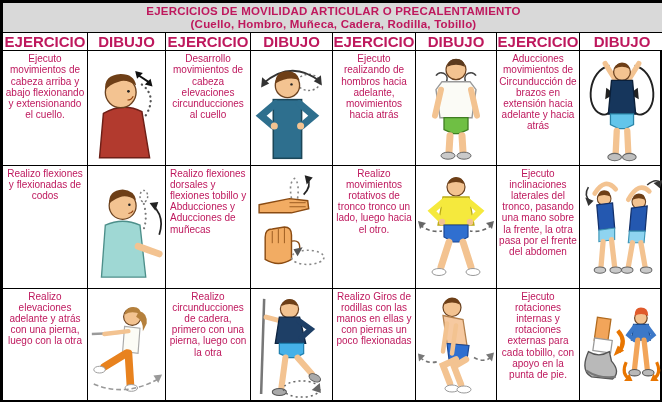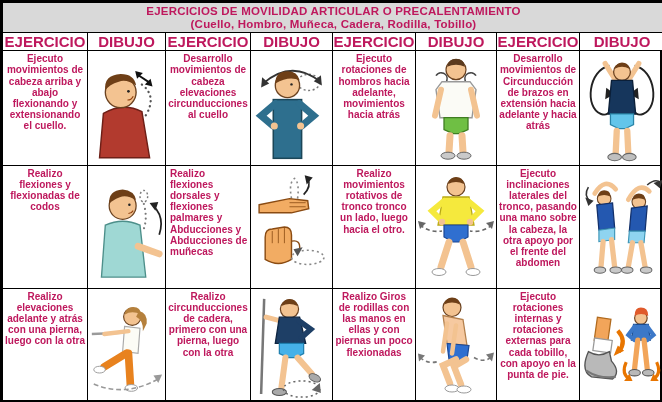--- a/index.html
+++ b/index.html
@@ -3,21 +3,21 @@
 <meta charset="utf-8">
 <style>
   html,body{margin:0;padding:0;background:#fff;}
   .sheet{
     width:662px;height:402px;box-sizing:border-box;
     border:2px solid #000;
     font-family:"Liberation Sans", sans-serif;
     color:#be185d;background:#fff;
   }
   table{border-collapse:collapse;width:100%;height:100%;table-layout:fixed;}
-  td,th{border:1px solid #000;padding:0;overflow:hidden;font-weight:bold;}
+  td,th{border:1px solid #000;padding:0;overflow:hidden;}
   .title-cell{
     background:#d9d9d9;text-align:center;font-weight:bold;
     font-size:11.5px;line-height:1.1;padding:2px 0;vertical-align:middle;
   }
   .title-line{letter-spacing:0.2px;}
   .hdr{font-size:15px;font-weight:bold;text-align:center;vertical-align:middle;background:#fff;}
   .ex{
     font-size:10px;line-height:1.12;text-align:center;
     vertical-align:top;padding:2px 2px 0 2px;word-wrap:break-word;
   }
@@ -87,40 +87,40 @@
         <circle cx="36" cy="32" r="12" fill="#F3C391" stroke="#6b4220" stroke-width="1.3"></circle>
         <path d="M24,30 Q24,18 36,18 Q46,18 48,27 Q38,22 24,30 Z" fill="#6E3F17"></path>
         <circle cx="40" cy="31" r="1.2" fill="#222"></circle>
         <rect x="22" y="46" width="28" height="58" fill="#2E6F8E" stroke="#1B4658" stroke-width="1.5"></rect>
         <path d="M24,50 L10,62 L22,72" fill="none" stroke="#2E6F8E" stroke-width="7" stroke-linecap="round"></path>
         <path d="M48,50 L62,62 L50,72" fill="none" stroke="#2E6F8E" stroke-width="7" stroke-linecap="round"></path>
         <circle cx="23" cy="72" r="3.5" fill="#F3C391"></circle>
         <circle cx="49" cy="72" r="3.5" fill="#F3C391"></circle>
       </svg>
     </td>
-    <td class="ex">Ejecuto rotaciones de hombros hacia adelante, movimientos hacia atrás</td>
+    <td class="ex">Ejecuto realizando de hombros hacia adelante, movimientos hacia atrás</td>
     <td class="draw">
       <svg viewBox="0 0 80 108" preserveAspectRatio="xMidYMid meet">
         <circle cx="40" cy="16" r="10" fill="#F3C391" stroke="#6b4220" stroke-width="1.2"></circle>
         <path d="M31,13 Q33,5 40,5 Q48,5 49,13 Q40,9 31,13 Z" fill="#5b3a1e"></path>
         <path d="M20,22 a6,6 0 1 1 4,9" fill="none" stroke="#444" stroke-width="1.6"></path>
         <polygon points="22,34 30,30 28,38" fill="#444"></polygon>
         <path d="M60,22 a6,6 0 1 0 -4,9" fill="none" stroke="#444" stroke-width="1.6"></path>
         <polygon points="58,34 50,30 52,38" fill="#444"></polygon>
         <path d="M26,28 h28 l6,8 -4,28 h-32 l-4,-28 z" fill="#FBFBF6" stroke="#999" stroke-width="1.4"></path>
         <path d="M25,36 L19,62" stroke="#F3C391" stroke-width="6" stroke-linecap="round"></path>
         <path d="M55,36 L61,62" stroke="#F3C391" stroke-width="6" stroke-linecap="round"></path>
         <path d="M28,64 h24 v12 l-9,4 h-6 l-9,-4 z" fill="#6FBF44" stroke="#3f7d22" stroke-width="1.3"></path>
         <path d="M34,82 L33,98" stroke="#F3C391" stroke-width="7" stroke-linecap="round"></path>
         <path d="M46,82 L47,98" stroke="#F3C391" stroke-width="7" stroke-linecap="round"></path>
         <ellipse cx="32" cy="102" rx="7" ry="3.5" fill="#C9C9C9" stroke="#666"></ellipse>
         <ellipse cx="48" cy="102" rx="7" ry="3.5" fill="#C9C9C9" stroke="#666"></ellipse>
       </svg>
     </td>
-    <td class="ex">Desarrollo movimientos de Circunducción de brazos en extensión hacia adelante y hacia atrás</td>
+    <td class="ex">Aducciones movimientos de Circunducción de brazos en extensión hacia adelante y hacia atrás</td>
     <td class="draw">
       <svg viewBox="0 0 80 108" preserveAspectRatio="xMidYMid meet">
         <path d="M28,14 C8,18 4,54 20,60 C30,64 34,48 28,40" fill="none" stroke="#222" stroke-width="1.8"></path>
         <polygon points="25,35 33,41 24,46" fill="#222"></polygon>
         <path d="M52,14 C72,18 76,54 60,60 C50,64 46,48 52,40" fill="none" stroke="#222" stroke-width="1.8"></path>
         <polygon points="55,35 47,41 56,46" fill="#222"></polygon>
         <path d="M34,28 L24,12" stroke="#F3C391" stroke-width="5" stroke-linecap="round"></path>
         <path d="M46,28 L56,12" stroke="#F3C391" stroke-width="5" stroke-linecap="round"></path>
         <circle cx="40" cy="20" r="8" fill="#F3C391" stroke="#6b4220" stroke-width="1.2"></circle>
         <path d="M33,17 q2,-6 7,-6 q6,0 7,6 q-7,-4 -14,0 z" fill="#6E3F17"></path>
@@ -143,21 +143,21 @@
         <path d="M74,62 Q80,44 68,32" fill="none" stroke="#222" stroke-width="1.8"></path>
         <polygon points="64,29 73,28 70,37" fill="#222"></polygon>
         <path d="M18,52 Q36,44 54,52 L60,106 L14,106 Z" fill="#9FD8D4" stroke="#4d8f8a" stroke-width="1.4"></path>
         <path d="M52,74 L74,82" stroke="#F3C391" stroke-width="7" stroke-linecap="round"></path>
         <circle cx="36" cy="32" r="14" fill="#F3C391" stroke="#6b4220" stroke-width="1.3"></circle>
         <path d="M22,30 Q21,16 36,15 Q48,16 50,26 Q40,20 33,23 Q25,26 22,30 Z" fill="#6E3F17"></path>
         <circle cx="43" cy="31" r="1.3" fill="#222"></circle>
         <path d="M47,37 q-2,3 -5,3" stroke="#92400e" fill="none" stroke-width="1.1"></path>
       </svg>
     </td>
-    <td class="ex left">Realizo flexiones dorsales y flexiones palmares y Abducciones y Abducciones de muñecas</td>
+    <td class="ex left">Realizo flexiones dorsales y flexiones tobillo y Abducciones y Aducciones de muñecas</td>
     <td class="draw">
       <svg viewBox="0 0 80 108" preserveAspectRatio="xMidYMid meet">
         <path d="M40,26 Q37,10 43,6 Q48,10 46,26" fill="none" stroke="#888" stroke-width="1.6" stroke-dasharray="2,3"></path>
         <path d="M52,22 Q60,14 56,6" fill="none" stroke="#222" stroke-width="1.7"></path>
         <polygon points="53,3 61,5 55,12" fill="#222"></polygon>
         <path d="M8,32 L38,26 L56,28 L57,36 L40,40 L8,40 Z" fill="#F2AC63" stroke="#8a4b12" stroke-width="1.4"></path>
         <path d="M38,30 L54,30 M38,34 L54,34" stroke="#8a4b12" stroke-width="0.8" fill="none"></path>
         <path d="M14,64 Q14,56 21,56 L33,54 Q40,54 40,62 L40,86 Q27,94 14,86 Z" fill="#F2AC63" stroke="#8a4b12" stroke-width="1.4"></path>
         <path d="M21,58 L21,70 M27,56 L27,70 M33,55 L33,70" stroke="#8a4b12" stroke-width="0.8" fill="none"></path>
         <path d="M40,68 q9,-2 8,8" fill="none" stroke="#8a4b12" stroke-width="1.4"></path>
@@ -179,21 +179,21 @@
         <polygon points="2,48 10,50 4,56" fill="#666"></polygon>
         <path d="M76,52 Q66,60 54,58" fill="none" stroke="#666" stroke-width="1.6" stroke-dasharray="4,3"></path>
         <polygon points="78,48 70,50 76,56" fill="#666"></polygon>
         <path d="M28,52 h24 v12 l-9,5 h-6 l-9,-5 z" fill="#2F6FD0" stroke="#1b4794" stroke-width="1.2"></path>
         <path d="M33,69 L25,94" stroke="#F3C391" stroke-width="7" stroke-linecap="round"></path>
         <path d="M47,69 L55,94" stroke="#F3C391" stroke-width="7" stroke-linecap="round"></path>
         <ellipse cx="23" cy="99" rx="7" ry="3.5" fill="#fff" stroke="#999"></ellipse>
         <ellipse cx="57" cy="99" rx="7" ry="3.5" fill="#fff" stroke="#999"></ellipse>
       </svg>
     </td>
-    <td class="ex">Ejecuto inclinaciones laterales del tronco, pasando una mano sobre la cabeza, la otra apoyo por el frente del abdomen</td>
+    <td class="ex">Ejecuto inclinaciones laterales del tronco, pasando una mano sobre la frente, la otra pasa por el frente del abdomen</td>
     <td class="draw">
       <svg viewBox="0 0 80 108" preserveAspectRatio="xMidYMid meet">
         <path d="M8,16 Q3,24 10,30" fill="none" stroke="#333" stroke-width="1.5"></path>
         <polygon points="8,34 5,26 13,29" fill="#333"></polygon>
         <path d="M14,22 Q24,6 34,18" fill="none" stroke="#F3C391" stroke-width="4.5" stroke-linecap="round"></path>
         <circle cx="23" cy="27" r="6.5" fill="#F3C391" stroke="#6b4220"></circle>
         <path d="M17,25 q1,-6 6,-6 q6,0 6,6 q-6,-3 -12,0 z" fill="#6E3F17"></path>
         <path d="M16,33 L31,31 L33,55 L18,57 Z" fill="#2458B0" stroke="#12306b" stroke-width="1.2"></path>
         <path d="M18,57 L33,55 L33,66 L18,68 Z" fill="#8FD4F0" stroke="#3f97b8" stroke-width="1.1"></path>
         <path d="M22,68 L20,92" stroke="#F3C391" stroke-width="5" stroke-linecap="round"></path>

